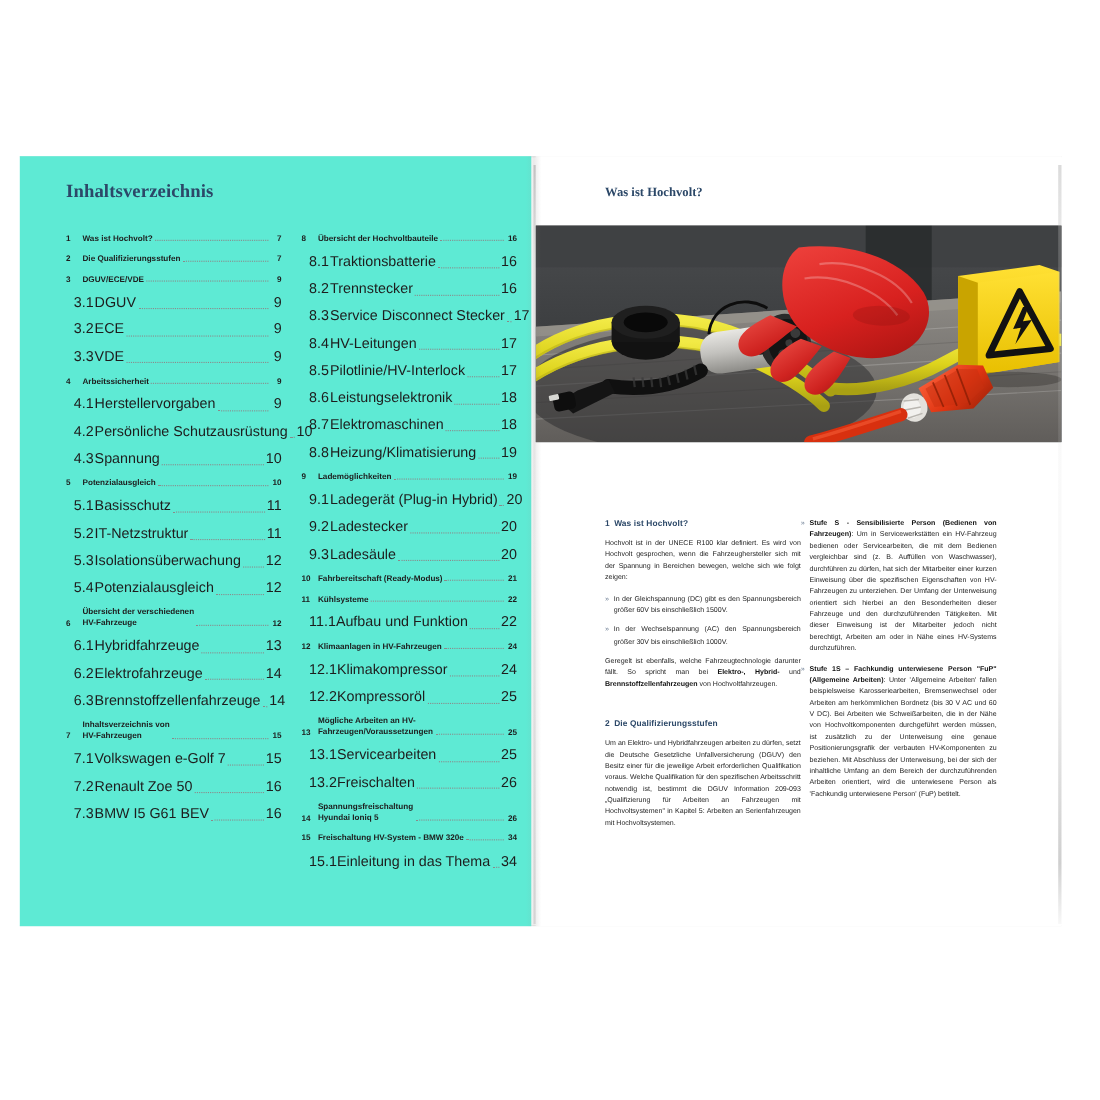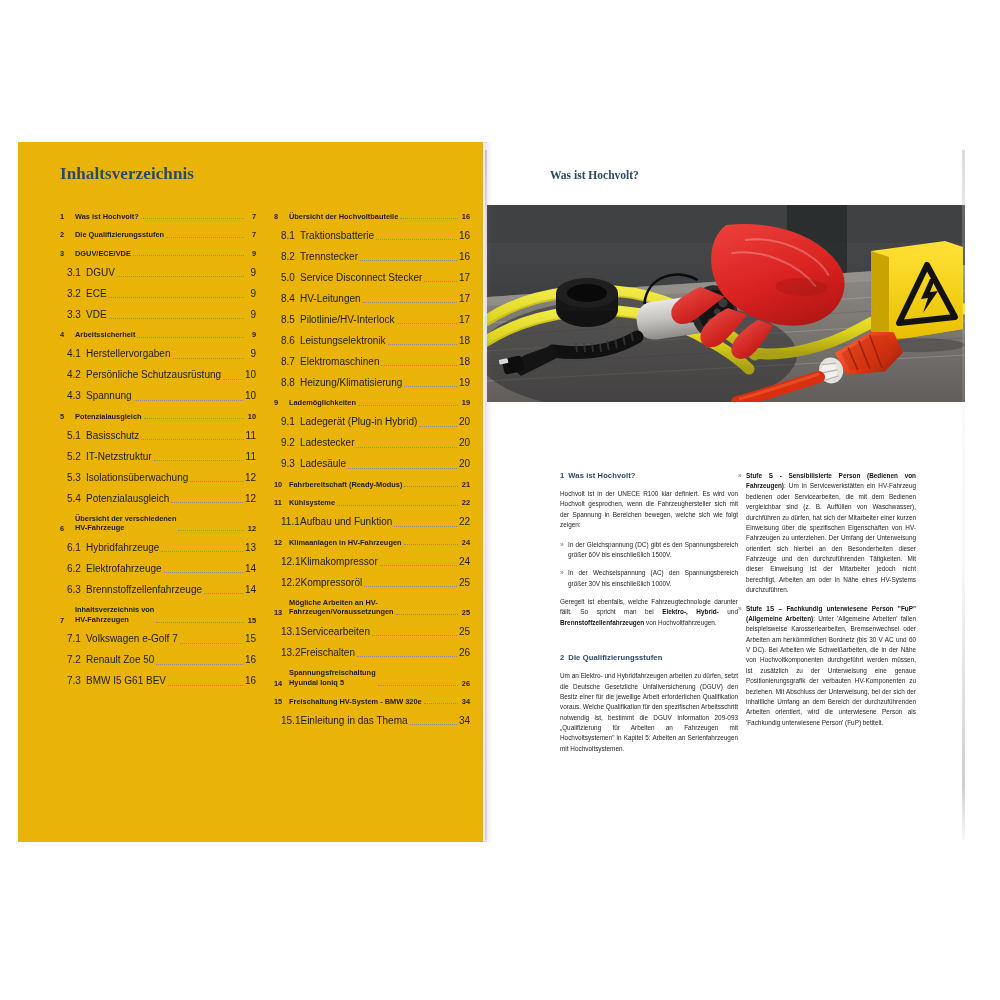--- a/index.html
+++ b/index.html
@@ -23,21 +23,21 @@
     background: #ffffff;
   }
 
   
   .page-left {
     position: absolute;
     left: 18px;
     top: 142px;
     width: 465px;
     height: 700px;
-    background: #eab308;
+    background: #5eead4;
     box-sizing: border-box;
   }
   .page-right {
     position: absolute;
     left: 487px;
     top: 142px;
     width: 478px;
     height: 700px;
     background: #ffffff;
     box-sizing: border-box;
@@ -117,21 +117,21 @@
     width: 410px;
     display: flex;
     gap: 18px;
   }
   .toc-col { width: 196px; }
 
   .toc-row {
     display: flex;
     align-items: flex-end;
     margin-bottom: 8.5px;
-    font-size: 10px;
+    font-size: 13px;
     color: #1d1d1d;
     line-height: 1.25;
   }
   .toc-row.lvl1 {
     font-weight: bold;
     font-size: 7.4px;
   }
   .toc-row .num {
     flex: 0 0 auto;
     min-width: 15px;
@@ -189,21 +189,20 @@
     color: #29486b;
     letter-spacing: -0.2px;
   }
 
   .rp-cols {
     position: absolute;
     left: 63px;
     top: 329px;
     width: 378px;
     display: flex;
-    margin-left: 10px;
   }
   .rp-col { width: 178px; }
 
   .sec-h {
     font-size: 7.6px;
     font-weight: bold;
     color: #2c4868;
     margin-bottom: 9px;
     letter-spacing: 0.1px;
   }
@@ -406,21 +405,21 @@
             <span class="dots"></span>
             <span class="pg">16</span>
           </div>
           <div class="toc-row lvl2">
             <span class="num">8.2</span>
             <span class="label">Trennstecker</span>
             <span class="dots"></span>
             <span class="pg">16</span>
           </div>
           <div class="toc-row lvl2">
-            <span class="num">5.0</span>
+            <span class="num">8.3</span>
             <span class="label">Service Disconnect Stecker</span>
             <span class="dots"></span>
             <span class="pg">17</span>
           </div>
           <div class="toc-row lvl2">
             <span class="num">8.4</span>
             <span class="label">HV-Leitungen</span>
             <span class="dots"></span>
             <span class="pg">17</span>
           </div>

